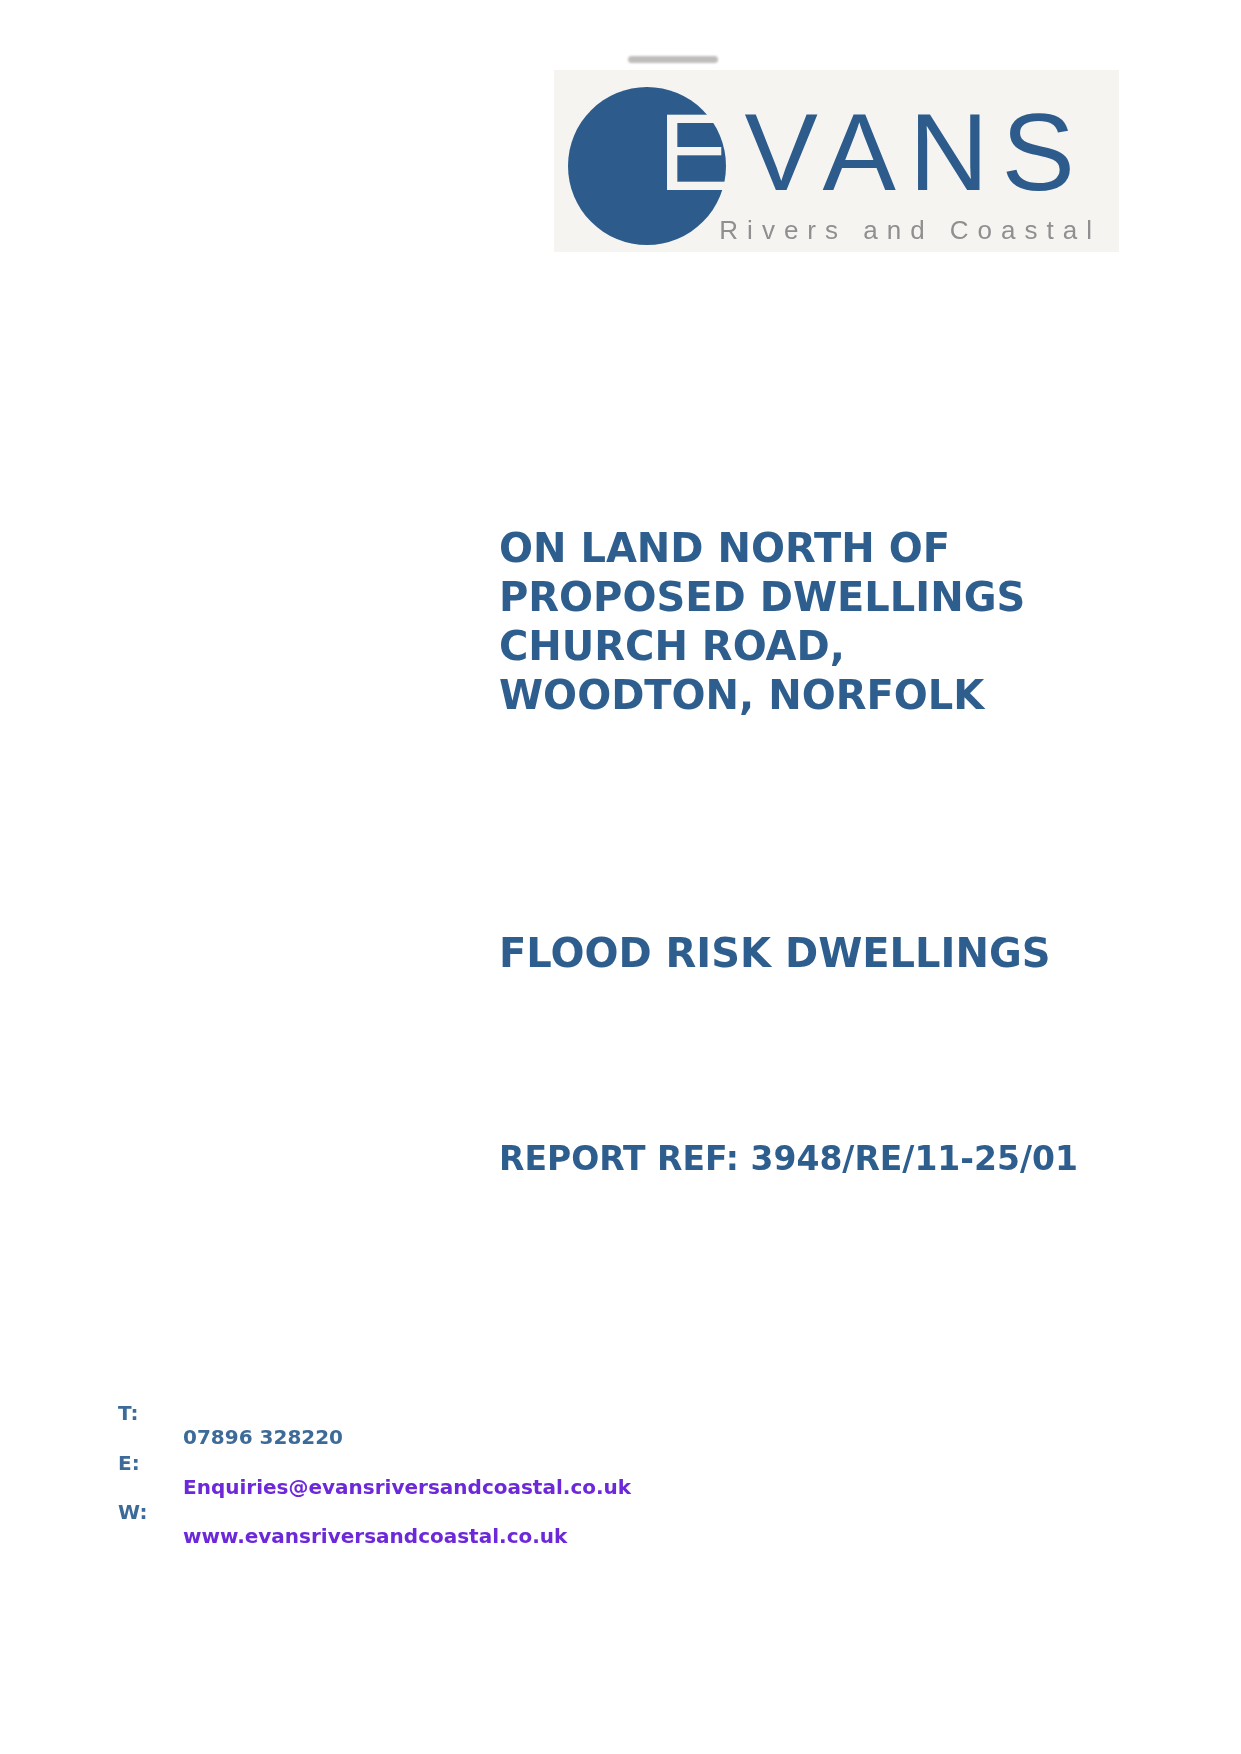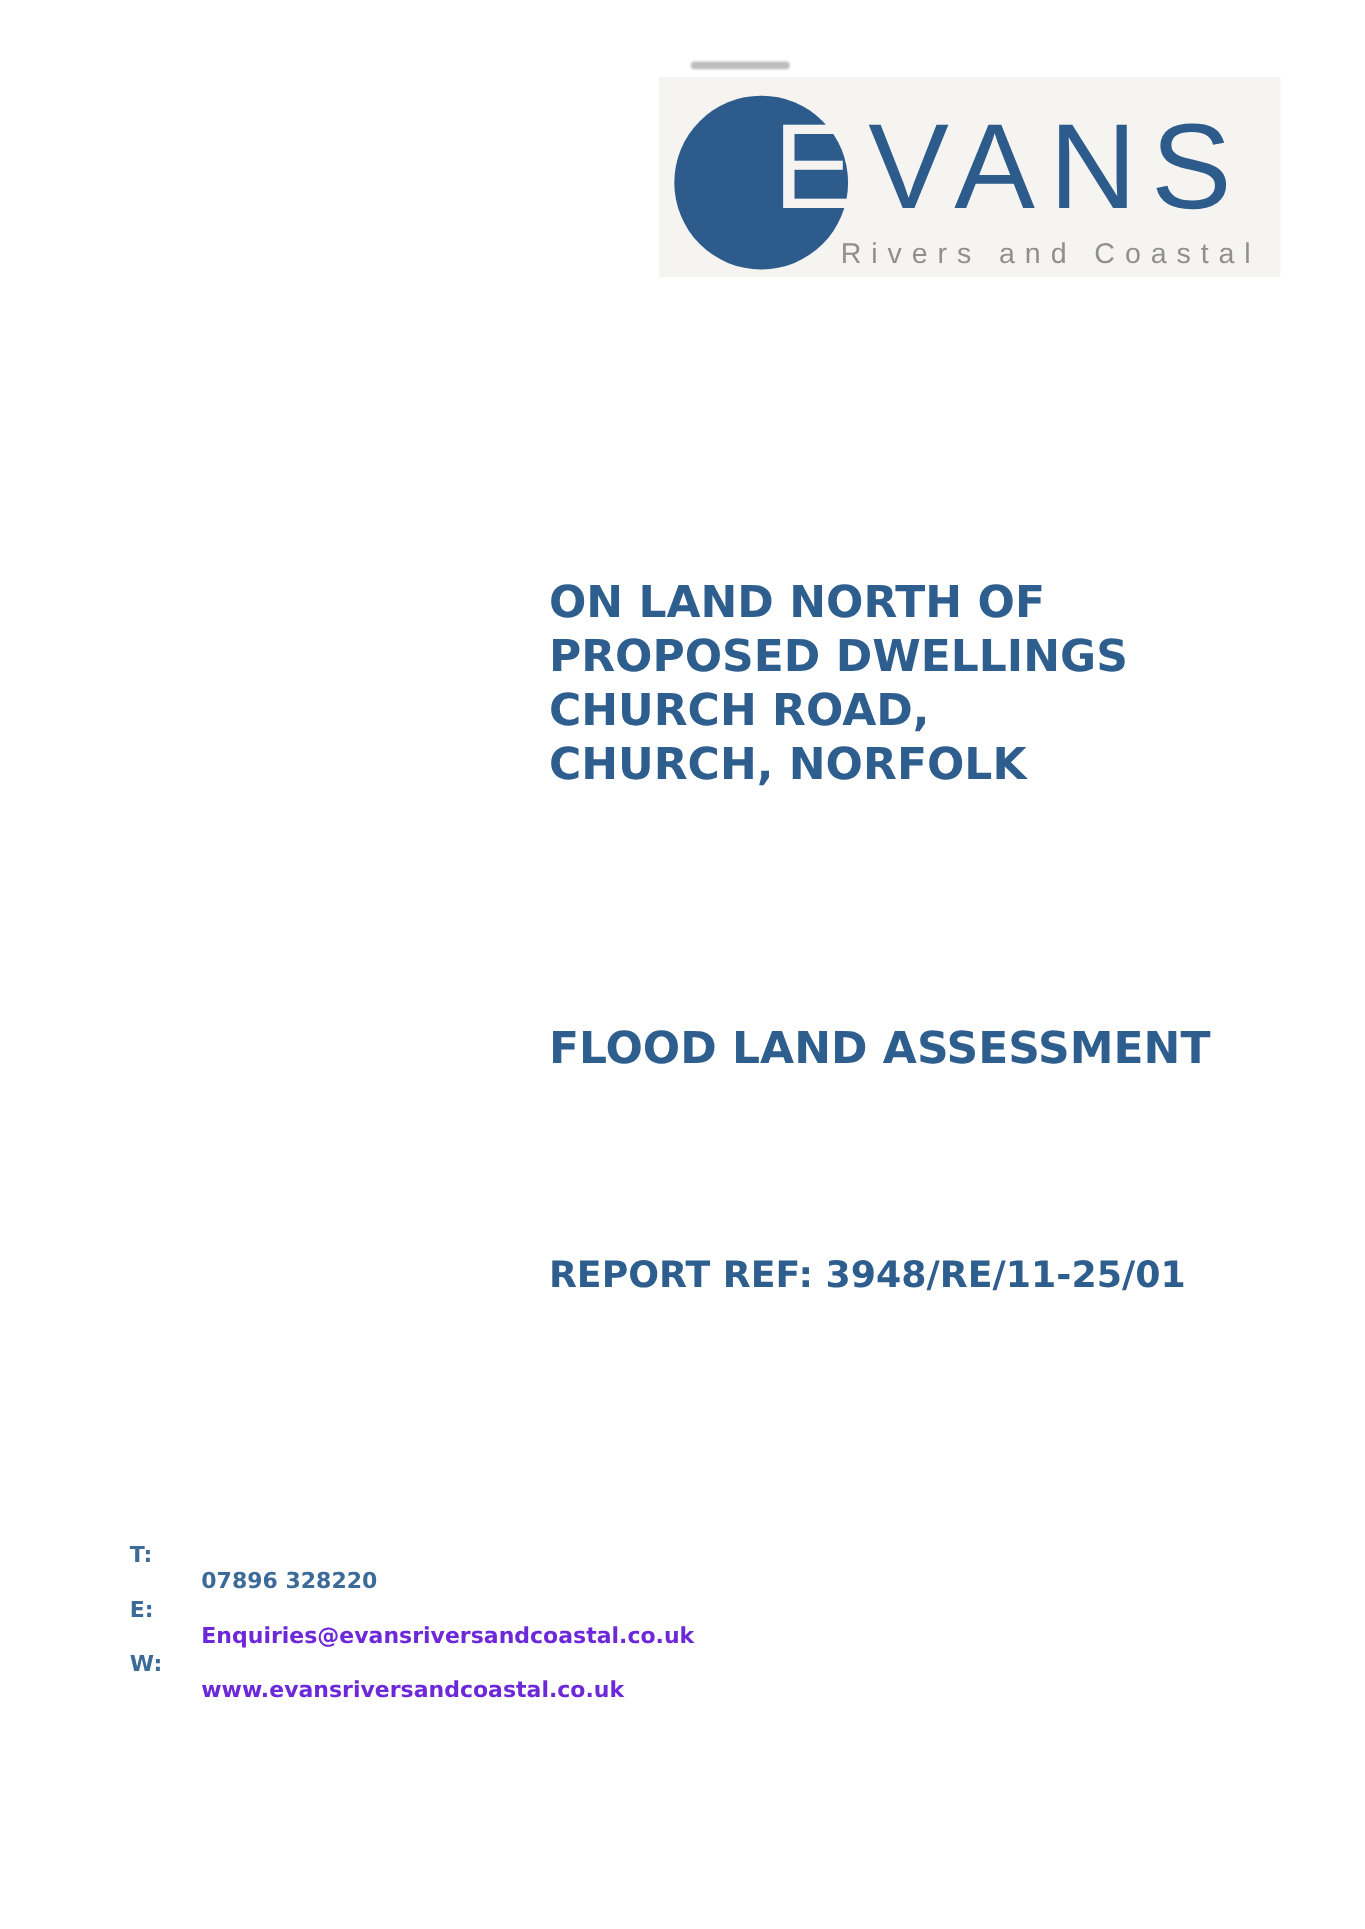--- a/index.html
+++ b/index.html
@@ -12,21 +12,21 @@
     width: 1241px;
     height: 1754px;
     background: #ffffff;
     overflow: hidden;
     font-family: "DejaVu Sans", sans-serif;
   }
 
   
   .logo-panel {
     position: absolute;
-    left: 599px;
+    left: 554px;
     top: 70px;
     width: 565px;
     height: 182px;
     background: #f5f4f1;
   }
   .logo-artifact {
     position: absolute;
     left: 628px;
     top: 56px;
     width: 90px;
@@ -154,24 +154,24 @@
     <div class="logo-wordmark">
       <span class="initial">E</span><span class="rest">VANS</span>
     </div>
     <div class="logo-tagline">Rivers and Coastal</div>
   </div>
 
   <div class="report-title">
     <div>ON LAND NORTH OF</div>
     <div>PROPOSED DWELLINGS</div>
     <div>CHURCH ROAD,</div>
-    <div>CHURCH, NORFOLK</div>
+    <div>WOODTON, NORFOLK</div>
   </div>
 
-  <div class="report-subtitle">FLOOD LAND ASSESSMENT</div>
+  <div class="report-subtitle">FLOOD RISK DWELLINGS</div>
 
 
   <div class="report-ref">REPORT REF: 3948/RE/11-25/01</div>
 
   <div class="footer">
     <div class="contact-row">
       <span class="contact-label">T:</span>
       <span class="contact-value">07896 328220</span>
     </div>
     <div class="contact-row">

